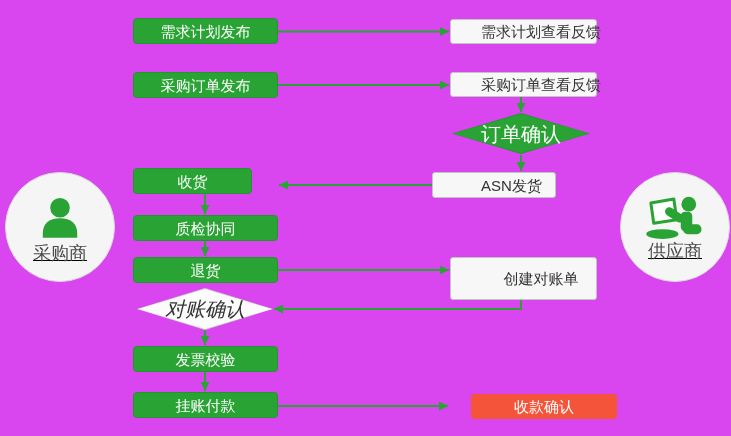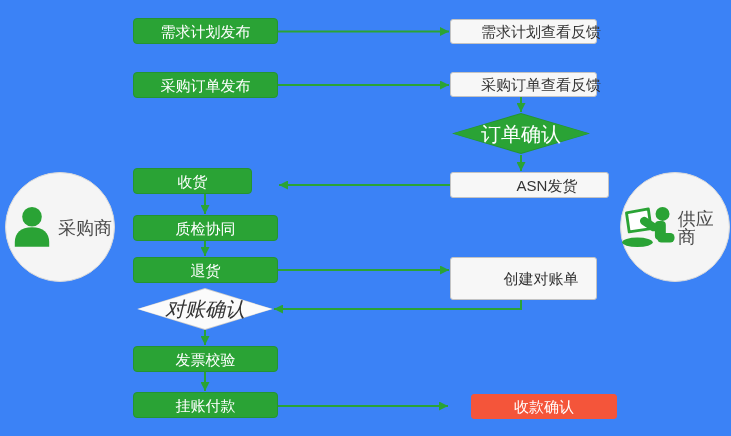--- a/index.html
+++ b/index.html
@@ -8,21 +8,21 @@
     --red:#f4553a;
     --plain-bg:#f7f7f7;
     --plain-border:#c3c3c3;
     --circle-bg:#f5f5f5;
     --circle-border:#d9d9d9;
     --text-dark:#333333;
   }
   html,body{margin:0;padding:0;background:#ffffff;}
   body{font-family:"Liberation Sans","DejaVu Sans",sans-serif;}
   #canvas{
-    position:relative;width:731px;height:436px;background:#3b82f6;overflow:hidden;
+    position:relative;width:731px;height:436px;background:#d946ef;overflow:hidden;
   }
   #connector-layer{position:absolute;left:0;top:0;width:731px;height:436px;pointer-events:none;}
 
   .box{
     position:absolute;display:flex;align-items:center;justify-content:center;
     box-sizing:border-box;font-size:15px;line-height:1;white-space:nowrap;
   }
   .green-box{
     background:var(--green);color:#ffffff;border:1px solid var(--green-dark);border-radius:4px;
   }
@@ -46,21 +46,21 @@
   .diamond .d-label{
     position:absolute;inset:0;display:flex;align-items:center;justify-content:center;
     font-size:20px;line-height:1;white-space:nowrap;
   }
   .green-diamond .d-label{color:#ffffff;}
   .gray-diamond .d-label{color:var(--text-dark);font-style:italic;}
 
   .actor{
     position:absolute;width:110px;height:110px;border-radius:50%;
     background:var(--circle-bg);border:1px solid var(--circle-border);
-    box-sizing:border-box;display:flex;flex-direction:row;align-items:center;justify-content:flex-start;
+    box-sizing:border-box;display:flex;flex-direction:column;align-items:center;justify-content:center;text-decoration:underline;
   }
   .actor .a-label{font-size:18px;color:#4a4a4a;margin-top:1px;line-height:1;}
   .actor .a-icon{display:block;}
 </style>
 </head>
 <body>
 
 <div id="canvas">
 
   <svg id="connector-layer" viewBox="0 0 731 436" xmlns="http://www.w3.org/2000/svg">
@@ -108,21 +108,21 @@
   <div class="box plain-box" style="left:450px;top:19px;width:147px;height:25px">需求计划查看反馈</div>
 
   <div class="box plain-box" style="left:450px;top:72px;width:147px;height:25px">采购订单查看反馈</div>
 
   <div class="diamond green-diamond" style="left:452px;top:113px;width:138px;height:41px">
     <div class="d-border"></div>
     <div class="d-fill"></div>
     <span class="d-label">订单确认</span>
   </div>
 
-  <div class="box plain-box" style="left:450px;top:172px;width:159px;height:26px">ASN发货</div>
+  <div class="box plain-box" style="left:432px;top:172px;width:124px;height:26px">ASN发货</div>
 
   <div class="box plain-box" style="left:450px;top:257px;width:147px;height:43px">创建对账单</div>
 
   <div class="box red-box" style="left:471px;top:394px;width:146px;height:25px">收款确认</div>
 
   <div class="actor" style="left:5px;top:172px">
     <svg class="a-icon" width="52" height="50" viewBox="0 0 26 25" xmlns="http://www.w3.org/2000/svg">
       <g fill="#2aa335">
         <circle cx="13" cy="7.4" r="4.9"></circle>
         <path d="M13 12.6 c-5.6 0 -8.6 3.0 -8.6 7.4 v2.4 h17.2 v-2.4 c0 -4.4 -3 -7.4 -8.6 -7.4 z"></path>

